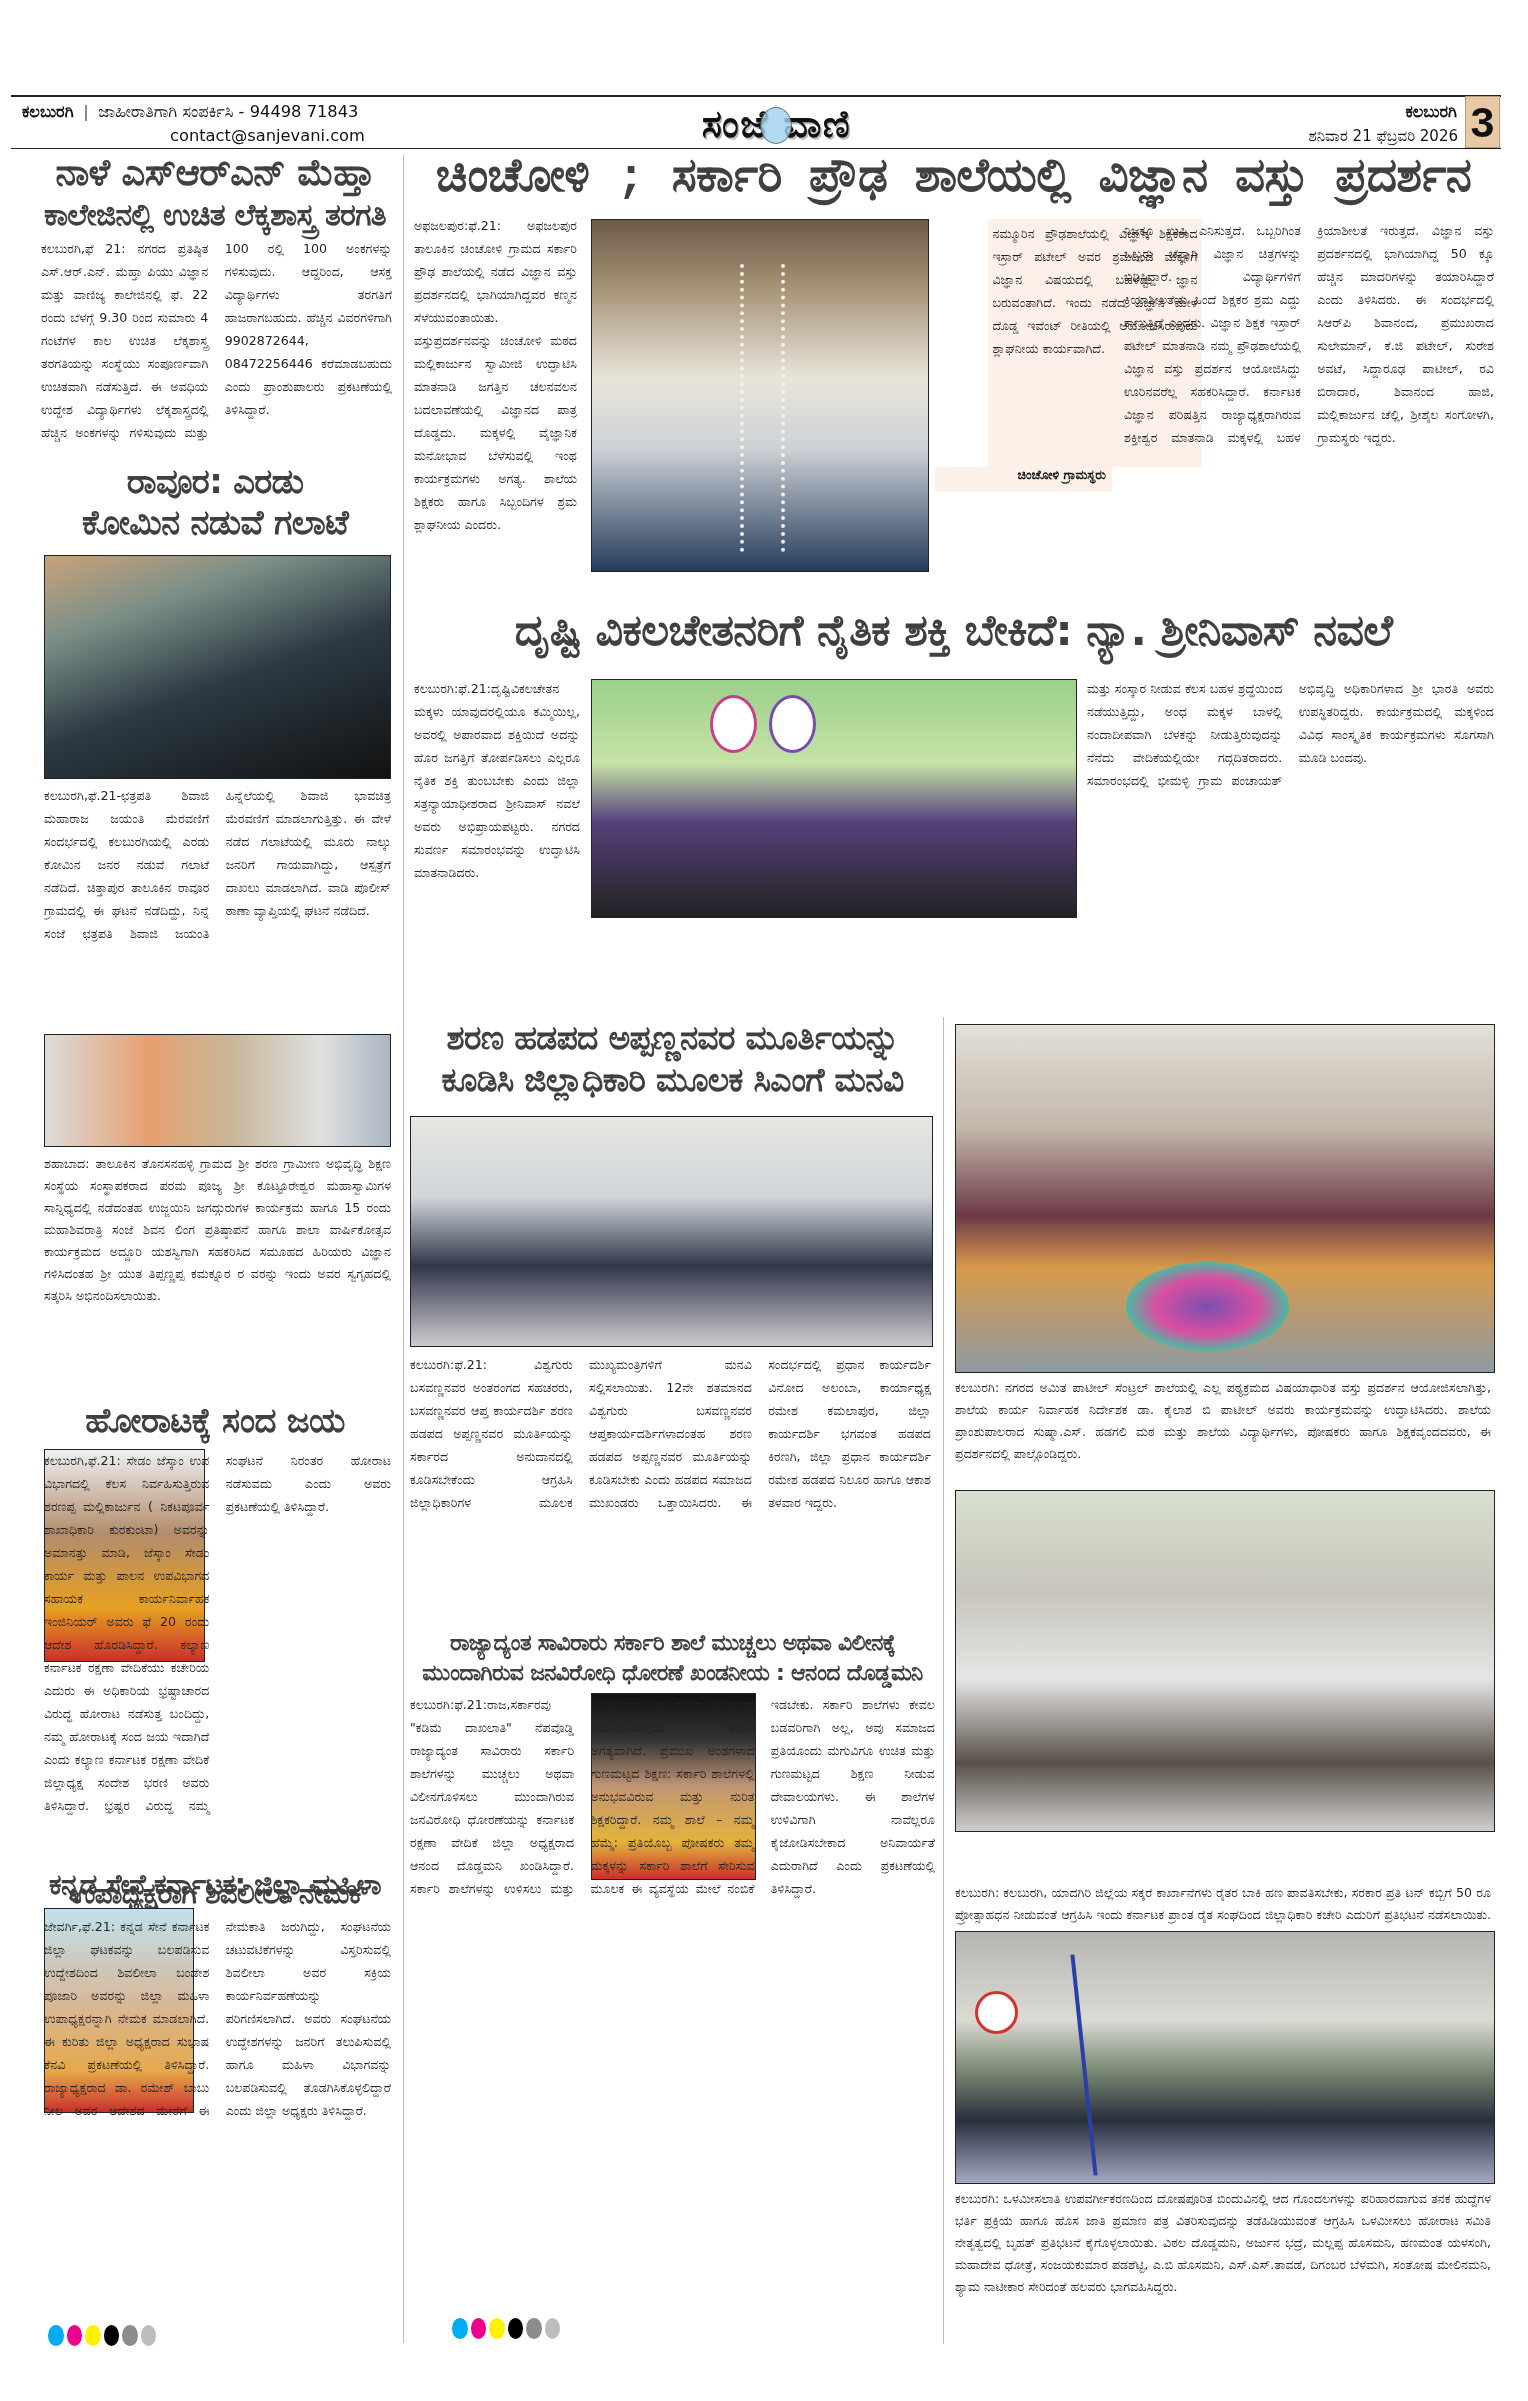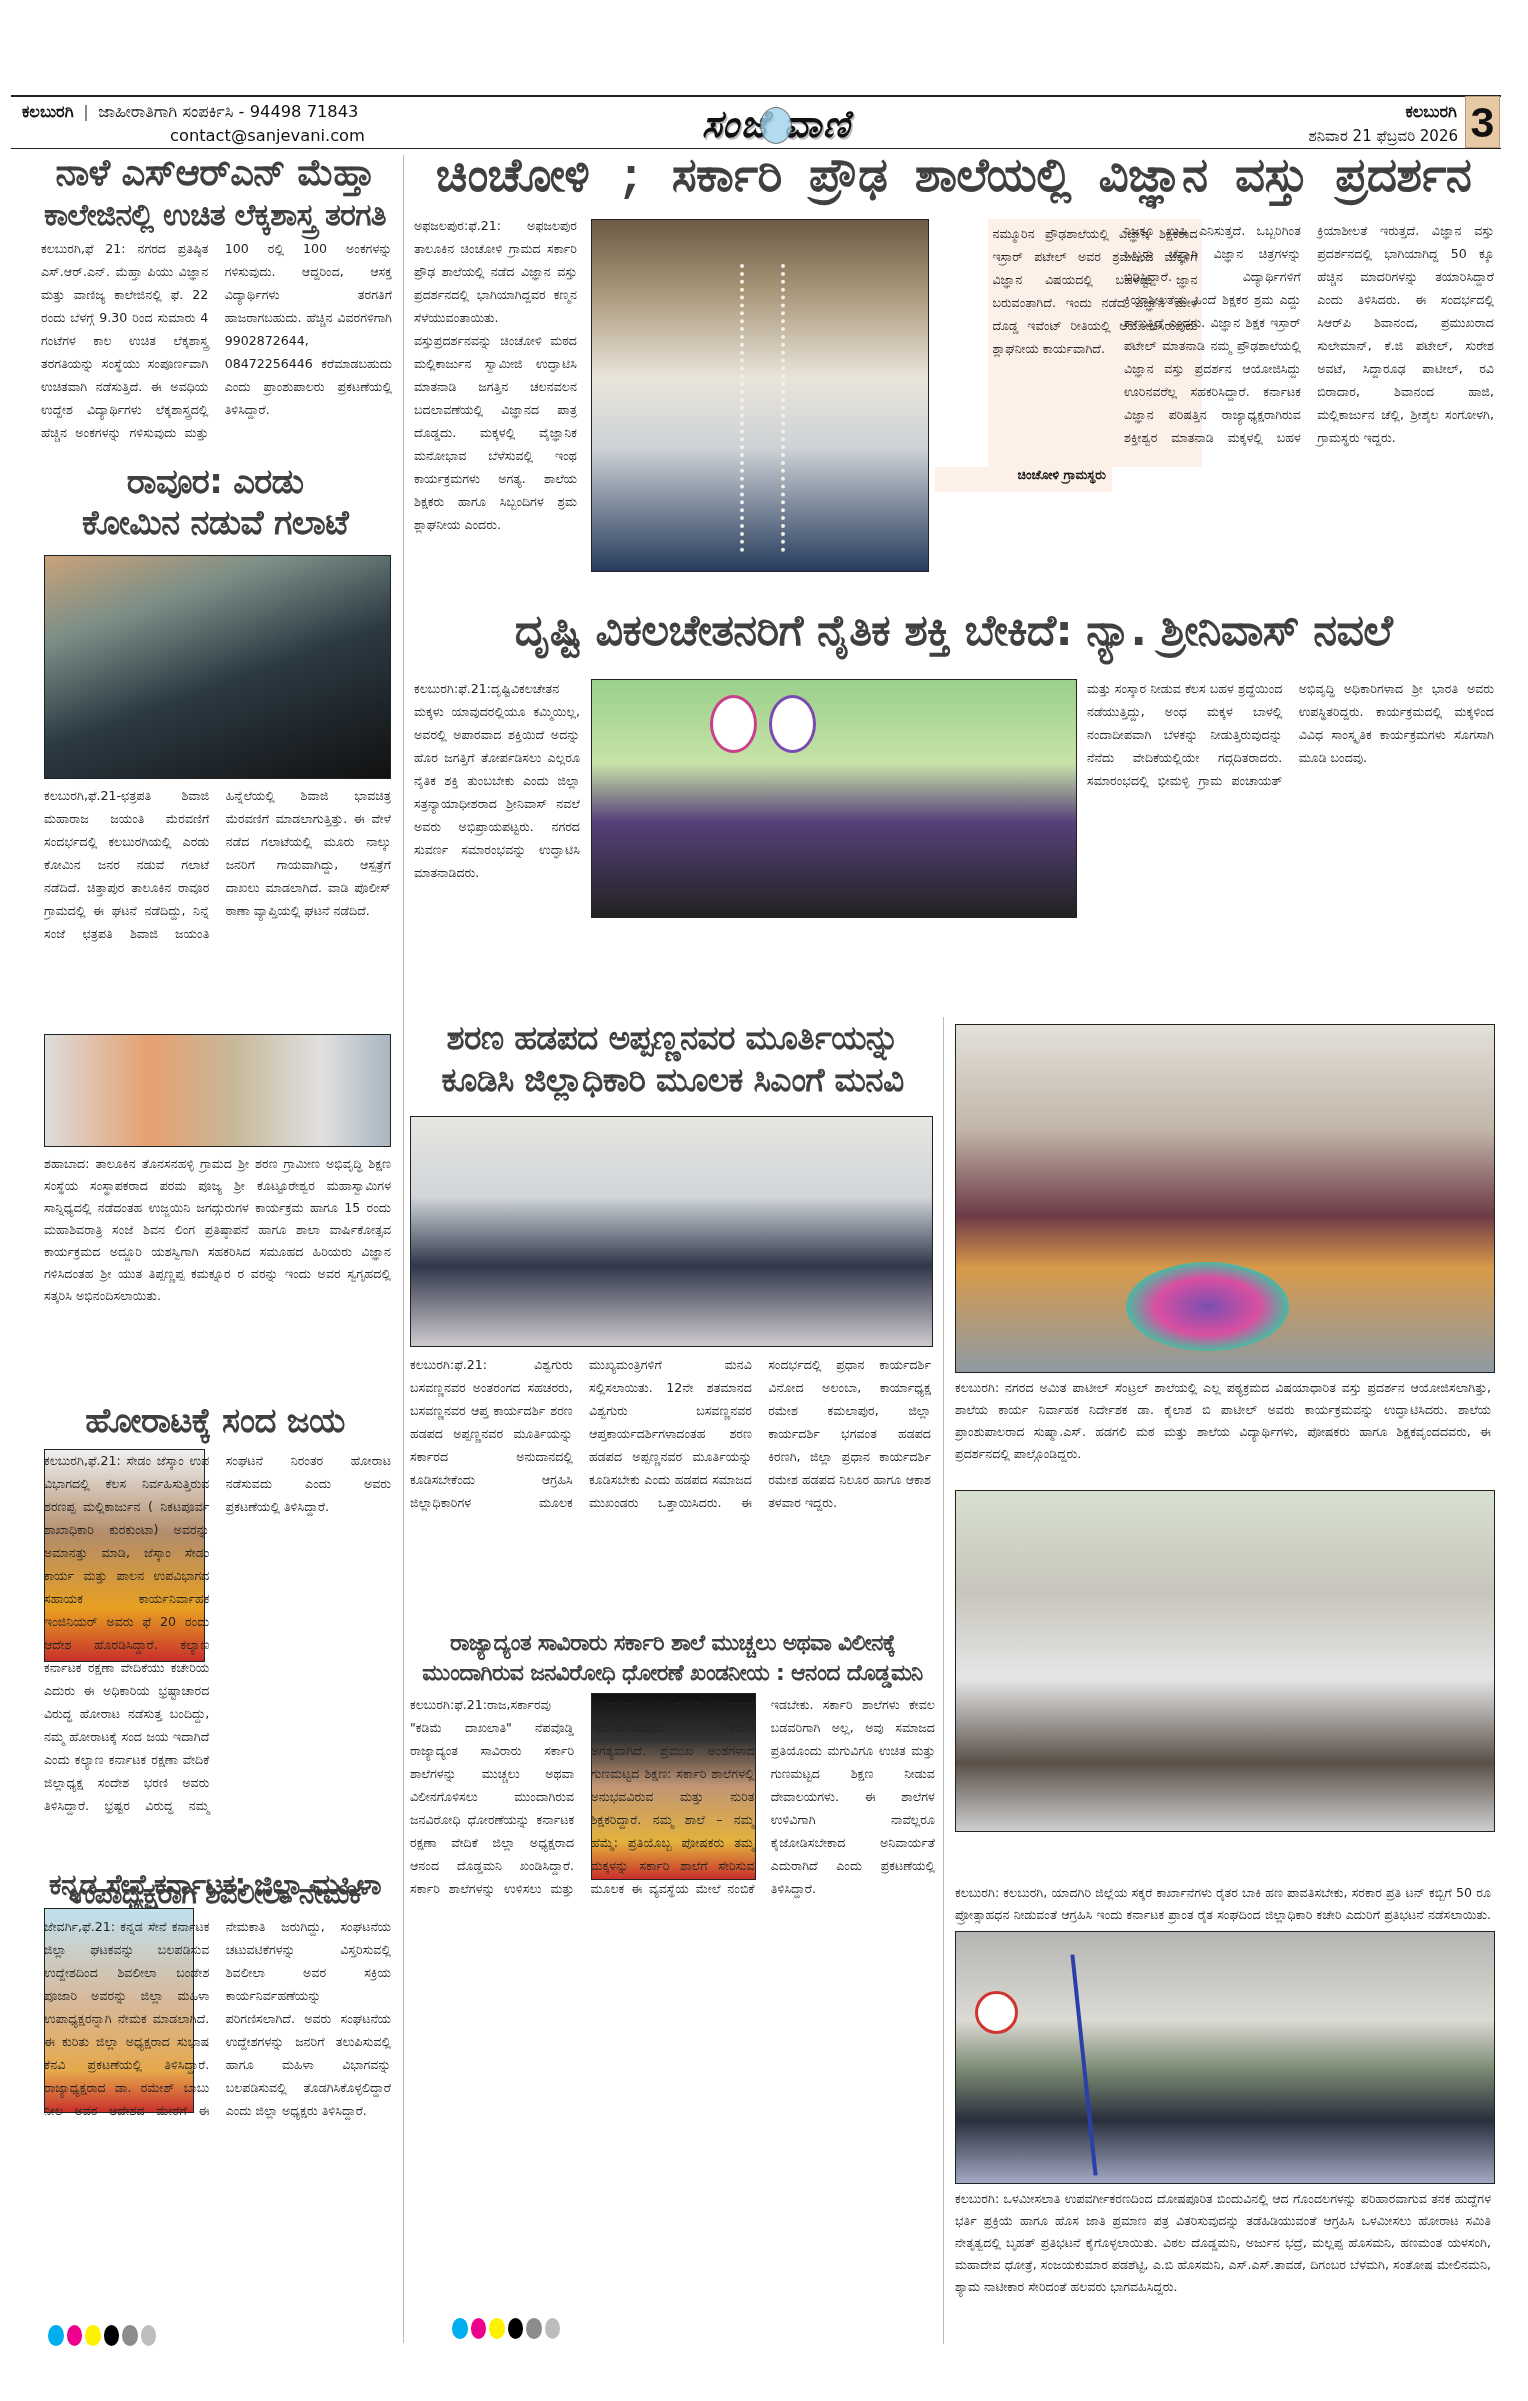--- a/index.html
+++ b/index.html
@@ -22,21 +22,21 @@
 <body>
 
 <div class="rule" style="left:11px;top:95px;width:1490px;"></div>
 <div class="abs" style="left:22px;top:102px;font-size:16.3px;">
   <span style="font-weight:bold;">ಕಲಬುರಗಿ</span>
   <span style="color:#555;margin:0 4.4px;">|</span>
   <span>ಜಾಹೀರಾತಿಗಾಗಿ ಸಂಪರ್ಕಿಸಿ - 94498 71843</span>
 </div>
 <div class="abs" style="left:170px;top:126px;font-size:16.3px;">contact@sanjevani.com</div>
 <div class="abs" style="left:651px;top:98px;width:251px;height:52px;display:flex;align-items:center;justify-content:center;">
-  <span style="font-size:38px;font-weight:bold;font-style:italic;color:#111;text-shadow:1.5px 1.5px 0 #bbb;letter-spacing:1.5px;">ಸಂಜೆ ವಾಣಿ</span>
+  <span style="font-size:38px;font-weight:bold;color:#111;text-shadow:1.5px 1.5px 0 #bbb;letter-spacing:1.5px;">ಸಂಜೆ ವಾಣಿ</span>
   <span style="position:absolute;left:109px;top:9px;width:30px;height:35px;border-radius:50%;background:#9fd3ef;border:1.5px solid #555;opacity:.8;"></span>
 </div>
 <div class="abs" style="left:1183px;top:102px;width:274px;text-align:right;font-size:16.3px;font-weight:bold;">ಕಲಬುರಗಿ</div>
 <div class="abs" style="left:1183px;top:127px;width:275px;text-align:right;font-size:15px;">ಶನಿವಾರ 21 ಫೆಬ್ರವರಿ 2026</div>
 <div class="abs pageno" style="left:1465px;top:96px;width:33px;height:50px;">3</div>
 <div class="rule" style="left:11px;top:148px;width:1490px;height:0.7px;"></div>
 
 <div class="abs hd" style="left:30px;top:152px;width:370px;font-size:37px;">ನಾಳೆ ಎಸ್‌ಆರ್‌ಎನ್ ಮೆಹ್ತಾ</div>
 <div class="abs hd" style="left:30px;top:198px;width:370px;font-size:30px;">ಕಾಲೇಜಿನಲ್ಲಿ ಉಚಿತ ಲೆಕ್ಕಶಾಸ್ತ್ರ ತರಗತಿ</div>
 <div class="abs body cols2" style="left:41px;top:237px;width:351px;height:218px;">ಕಲಬುರಗಿ,ಫೆ 21: ನಗರದ ಪ್ರತಿಷ್ಠಿತ ಎಸ್.ಆರ್.ಎನ್. ಮೆಹ್ತಾ ಪಿಯು ವಿಜ್ಞಾನ ಮತ್ತು ವಾಣಿಜ್ಯ ಕಾಲೇಜಿನಲ್ಲಿ ಫೆ. 22 ರಂದು ಬೆಳಗ್ಗೆ 9.30 ರಿಂದ ಸುಮಾರು 4 ಗಂಟೆಗಳ ಕಾಲ ಉಚಿತ ಲೆಕ್ಕಶಾಸ್ತ್ರ ತರಗತಿಯನ್ನು ಸಂಸ್ಥೆಯು ಸಂಪೂರ್ಣವಾಗಿ ಉಚಿತವಾಗಿ ನಡೆಸುತ್ತಿದೆ. ಈ ಅವಧಿಯ ಉದ್ದೇಶ ವಿದ್ಯಾರ್ಥಿಗಳು ಲೆಕ್ಕಶಾಸ್ತ್ರದಲ್ಲಿ ಹೆಚ್ಚಿನ ಅಂಕಗಳನ್ನು ಗಳಿಸುವುದು ಮತ್ತು 100 ರಲ್ಲಿ 100 ಅಂಕಗಳನ್ನು ಗಳಿಸುವುದು. ಆದ್ದರಿಂದ, ಆಸಕ್ತ ವಿದ್ಯಾರ್ಥಿಗಳು ತರಗತಿಗೆ ಹಾಜರಾಗಬಹುದು. ಹೆಚ್ಚಿನ ವಿವರಗಳಿಗಾಗಿ 9902872644, 08472256446 ಕರೆಮಾಡಬಹುದು ಎಂದು ಪ್ರಾಂಶುಪಾಲರು ಪ್ರಕಟಣೆಯಲ್ಲಿ ತಿಳಿಸಿದ್ದಾರೆ.</div>

